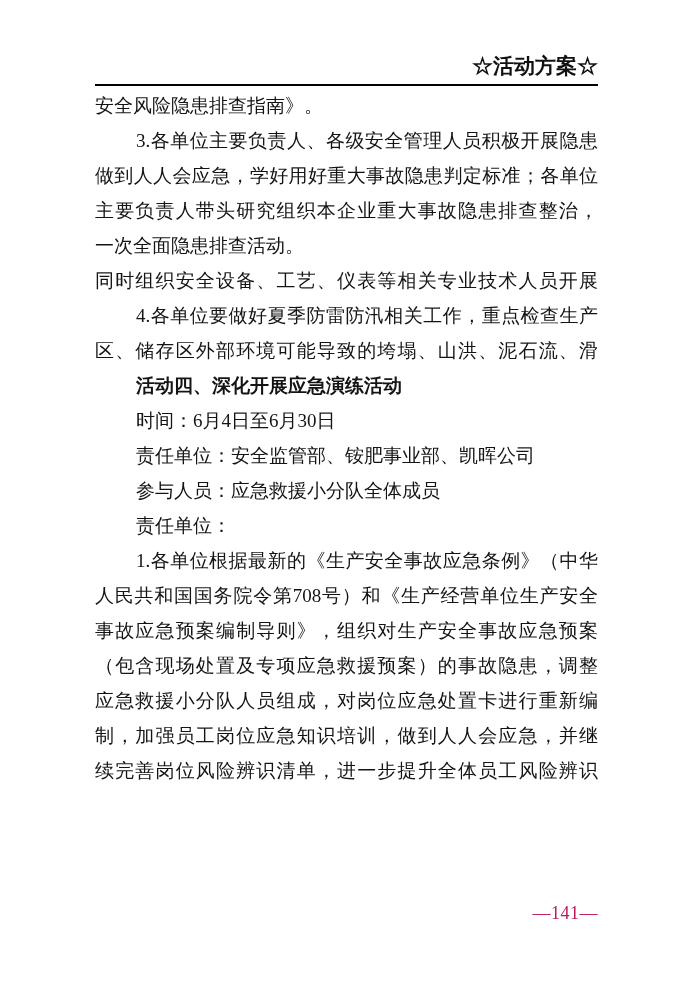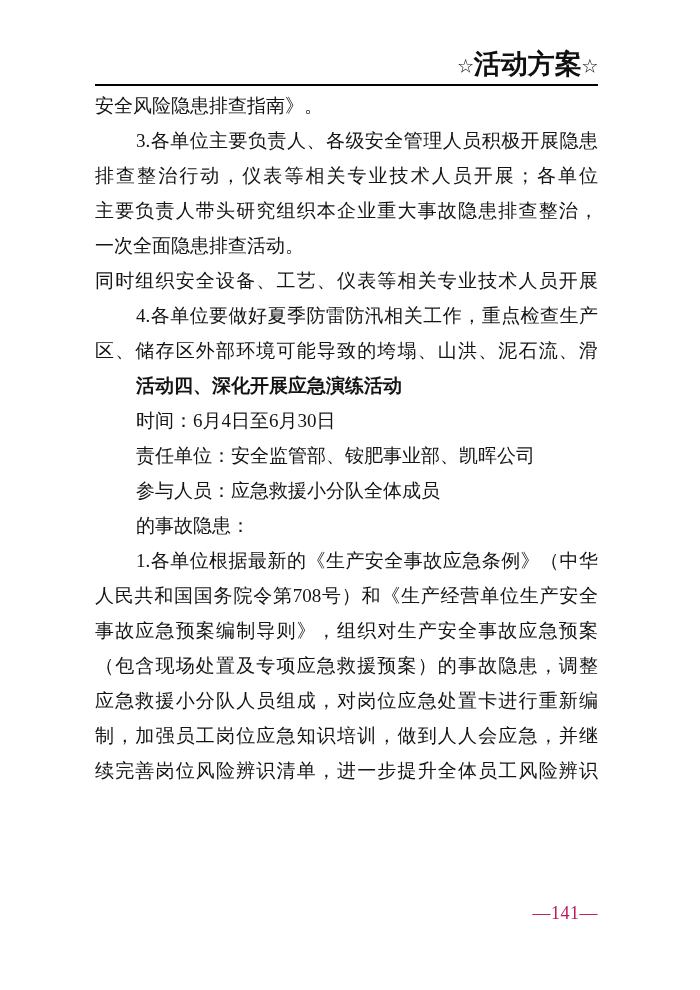--- a/index.html
+++ b/index.html
@@ -8,23 +8,23 @@
     width:700px;height:990px;
     background:#ffffff;
     overflow:hidden;
     font-family:"Liberation Serif","DejaVu Serif",serif;
     color:#141414;
   }
   .header-title{
     position:absolute;
     left:89px;right:102px;top:52px;
     text-align:right;
-    font-family:Liberation Mono, monospace;
+    font-family:Liberation Serif, serif;
     font-weight:700;
-    font-size:27px;
+    font-size:21px;
     line-height:28px;
     color:#101010;
   }
   .header-rule{
     position:absolute;
     left:95px;right:102px;top:84px;
     height:0;
     border-top:2px solid #000000;
   }
   .doc-body{
@@ -60,31 +60,31 @@
 </head>
 <body>
 
 <div class="page">
   <div class="header-title">☆活动方案☆</div>
   <div class="header-rule"></div>
 
   <div class="doc-body" id="doc-body">
       <div class="line">安全风险隐患排查指南》。</div>
       <div class="line stretch indent">3.各单位主要负责人、各级安全管理人员积极开展隐患</div>
-      <div class="line stretch">排查整治行动，仪表等相关专业技术人员开展；各单位</div>
+      <div class="line stretch">做到人人会应急，学好用好重大事故隐患判定标准；各单位</div>
       <div class="line stretch">主要负责人带头研究组织本企业重大事故隐患排查整治，</div>
       <div class="line">一次全面隐患排查活动。</div>
       <div class="line stretch">同时组织安全设备、工艺、仪表等相关专业技术人员开展</div>
       <div class="line stretch indent">4.各单位要做好夏季防雷防汛相关工作，重点检查生产</div>
       <div class="line stretch">区、储存区外部环境可能导致的垮塌、山洪、泥石流、滑</div>
       <div class="line indent bold">活动四、深化开展应急演练活动</div>
       <div class="line indent">时间：6月4日至6月30日</div>
       <div class="line indent">责任单位：安全监管部、铵肥事业部、凯晖公司</div>
       <div class="line indent">参与人员：应急救援小分队全体成员</div>
-      <div class="line indent">的事故隐患：</div>
+      <div class="line indent">责任单位：</div>
       <div class="line stretch indent">1.各单位根据最新的《生产安全事故应急条例》（中华</div>
       <div class="line stretch">人民共和国国务院令第708号）和《生产经营单位生产安全</div>
       <div class="line stretch">事故应急预案编制导则》，组织对生产安全事故应急预案</div>
       <div class="line stretch">（包含现场处置及专项应急救援预案）的事故隐患，调整</div>
       <div class="line stretch">应急救援小分队人员组成，对岗位应急处置卡进行重新编</div>
       <div class="line stretch">制，加强员工岗位应急知识培训，做到人人会应急，并继</div>
       <div class="line stretch">续完善岗位风险辨识清单，进一步提升全体员工风险辨识</div>
     </div>
 
   <div class="footer">

